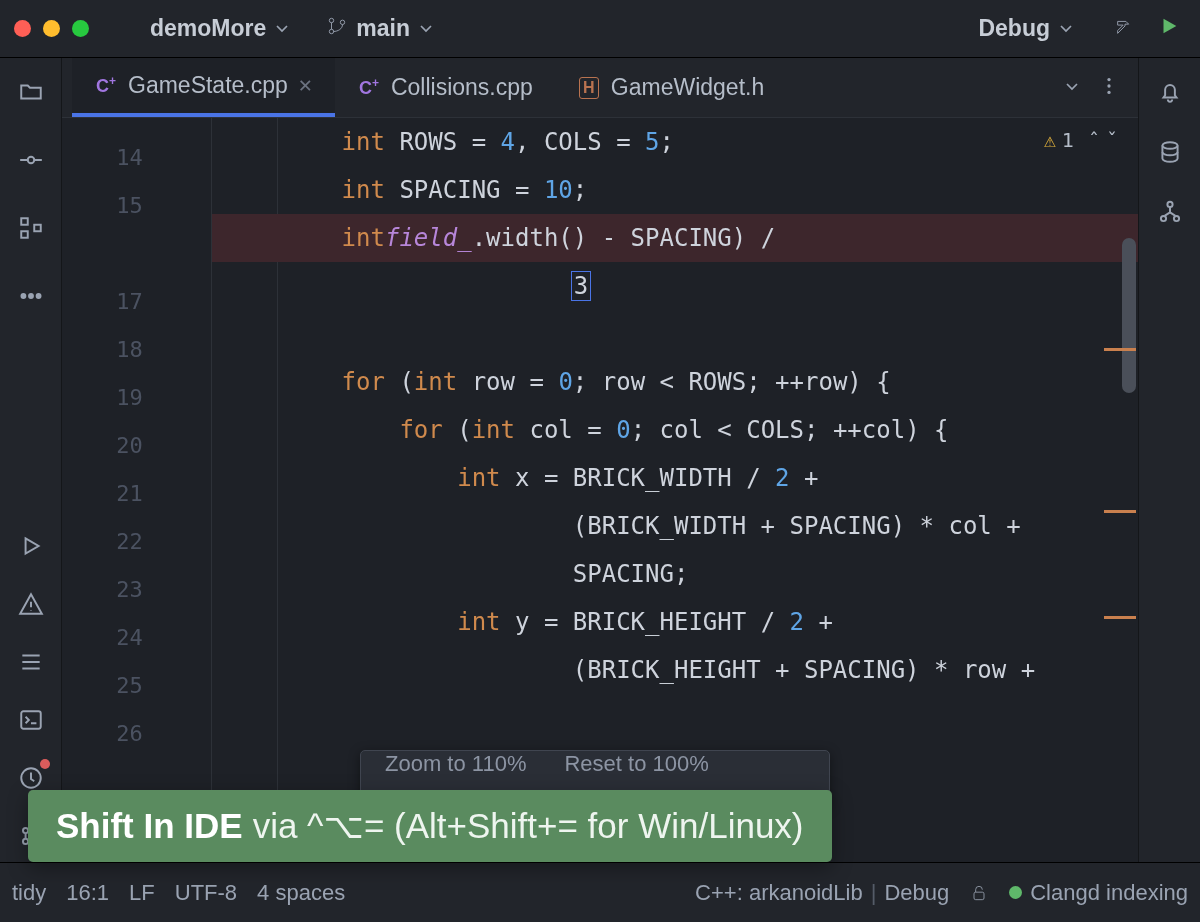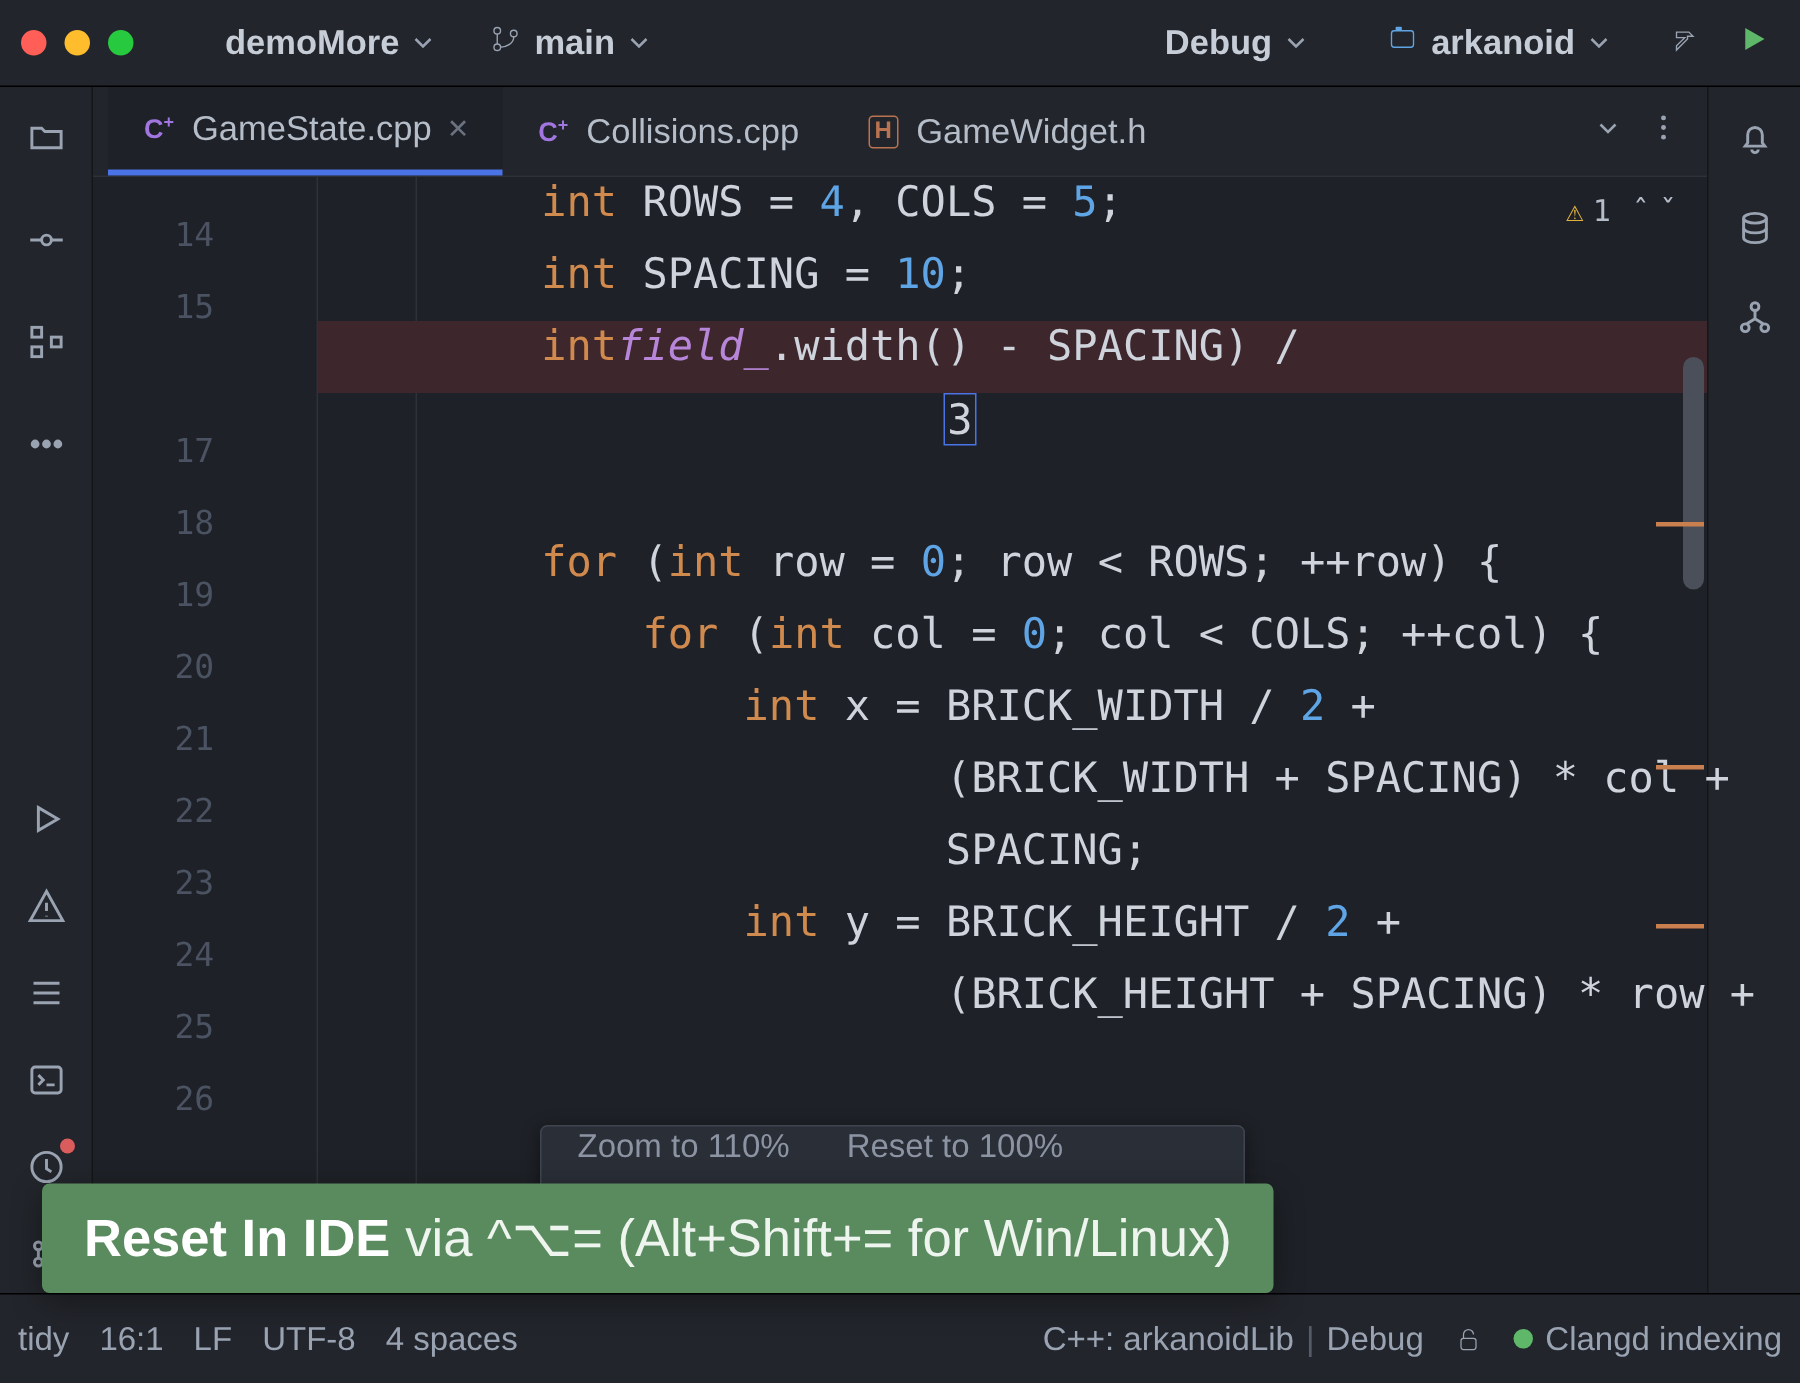--- a/index.html
+++ b/index.html
@@ -82,22 +82,22 @@
     border-right: 1px solid #2d3138;
     background: #1e2127;
   }
   .gln { height: 48px; line-height: 48px; padding-right: 14px; position: relative; }
   .code-col { flex: 1; position: relative; }
   .indent-guide {
     position: absolute; left: 55px; top: 0; bottom: 0;
     border-left: 1px solid #2d3138;
   }
   .cline {
-    position: absolute; left: 0; right: 0; height: 48px; display: flex; align-items: flex-start;
-    font-size: 28px; white-space: pre; padding-left: 14px; color: #ced3dc;
+    position: absolute; left: 0; right: 0; height: 48px; display: flex; align-items: center;
+    font-size: 24px; white-space: pre; padding-left: 14px; color: #ced3dc;
   }
   .hl-line { background: #3d262c; }
   .kw { color: #d08a4d; }
   .num { color: #5fa5e6; }
   .fld { color: #b786d9; font-style: italic; }
   .warn-chip {
     position: absolute; right: 20px; top: 10px;
     display: flex; align-items: center; gap: 6px;
     font-size: 20px; color: #b5bdc9;
   }
@@ -170,30 +170,20 @@
           <path d="M3 6l5 5 5-5" stroke="#9aa3b2" fill="none" stroke-width="1.7"></path>
         </svg></span>
   </div>
   <div class="tb-spacer"></div>
   <div class="tb-item">
     <span>Debug</span>
     <span class="chev"><svg viewBox="0 0 16 16">
           <path d="M3 6l5 5 5-5" stroke="#9aa3b2" fill="none" stroke-width="1.7"></path>
         </svg></span>
   </div>
-  <div class="tb-item" style="margin-left:30px">
-    <span><svg viewBox="0 0 24 24">
-          <rect x="4" y="6" width="16" height="12" rx="2" stroke="#5fa5e6" fill="none"></rect>
-          <rect x="7" y="3" width="4.5" height="3" rx="0.7" fill="#5fa5e6"></rect>
-        </svg></span>
-    <span>arkanoid</span>
-    <span class="chev"><svg viewBox="0 0 16 16">
-          <path d="M3 6l5 5 5-5" stroke="#9aa3b2" fill="none" stroke-width="1.7"></path>
-        </svg></span>
-  </div>
   <div class="tb-item" style="margin-left:18px">
     <span><svg viewBox="0 0 24 24">
           <path d="M4 7h9l3 3h-4v2l-8 8v-3l6-6H4z" stroke="#9aa3b2" fill="none"></path>
         </svg></span>
   </div>
   <div class="tb-item tb-run">
     <span><svg viewBox="0 0 24 24">
           <path d="M6 4l14 8-14 8z" fill="#5fb86a"></path>
         </svg></span>
   </div>
@@ -369,21 +359,21 @@
       </div>
   </div>
 </div>
 
 <div class="darkened-popup">
   <span>Zoom to 110%</span>
   <span>Reset to 100%</span>
 </div>
 
 <div class="overlay-tip">
-  <b>Reset In IDE</b>
+  <b>Shift In IDE</b>
   <span> via ^⌥= (Alt+Shift+= for Win/Linux)</span>
 </div>
 
 <div class="statusbar">
   <span class="sb-item">tidy</span>
   <span class="sb-item">16:1</span>
   <span class="sb-item">LF</span>
   <span class="sb-item">UTF-8</span>
   <span class="sb-item">4 spaces</span>
   <div class="sb-spacer"></div>

